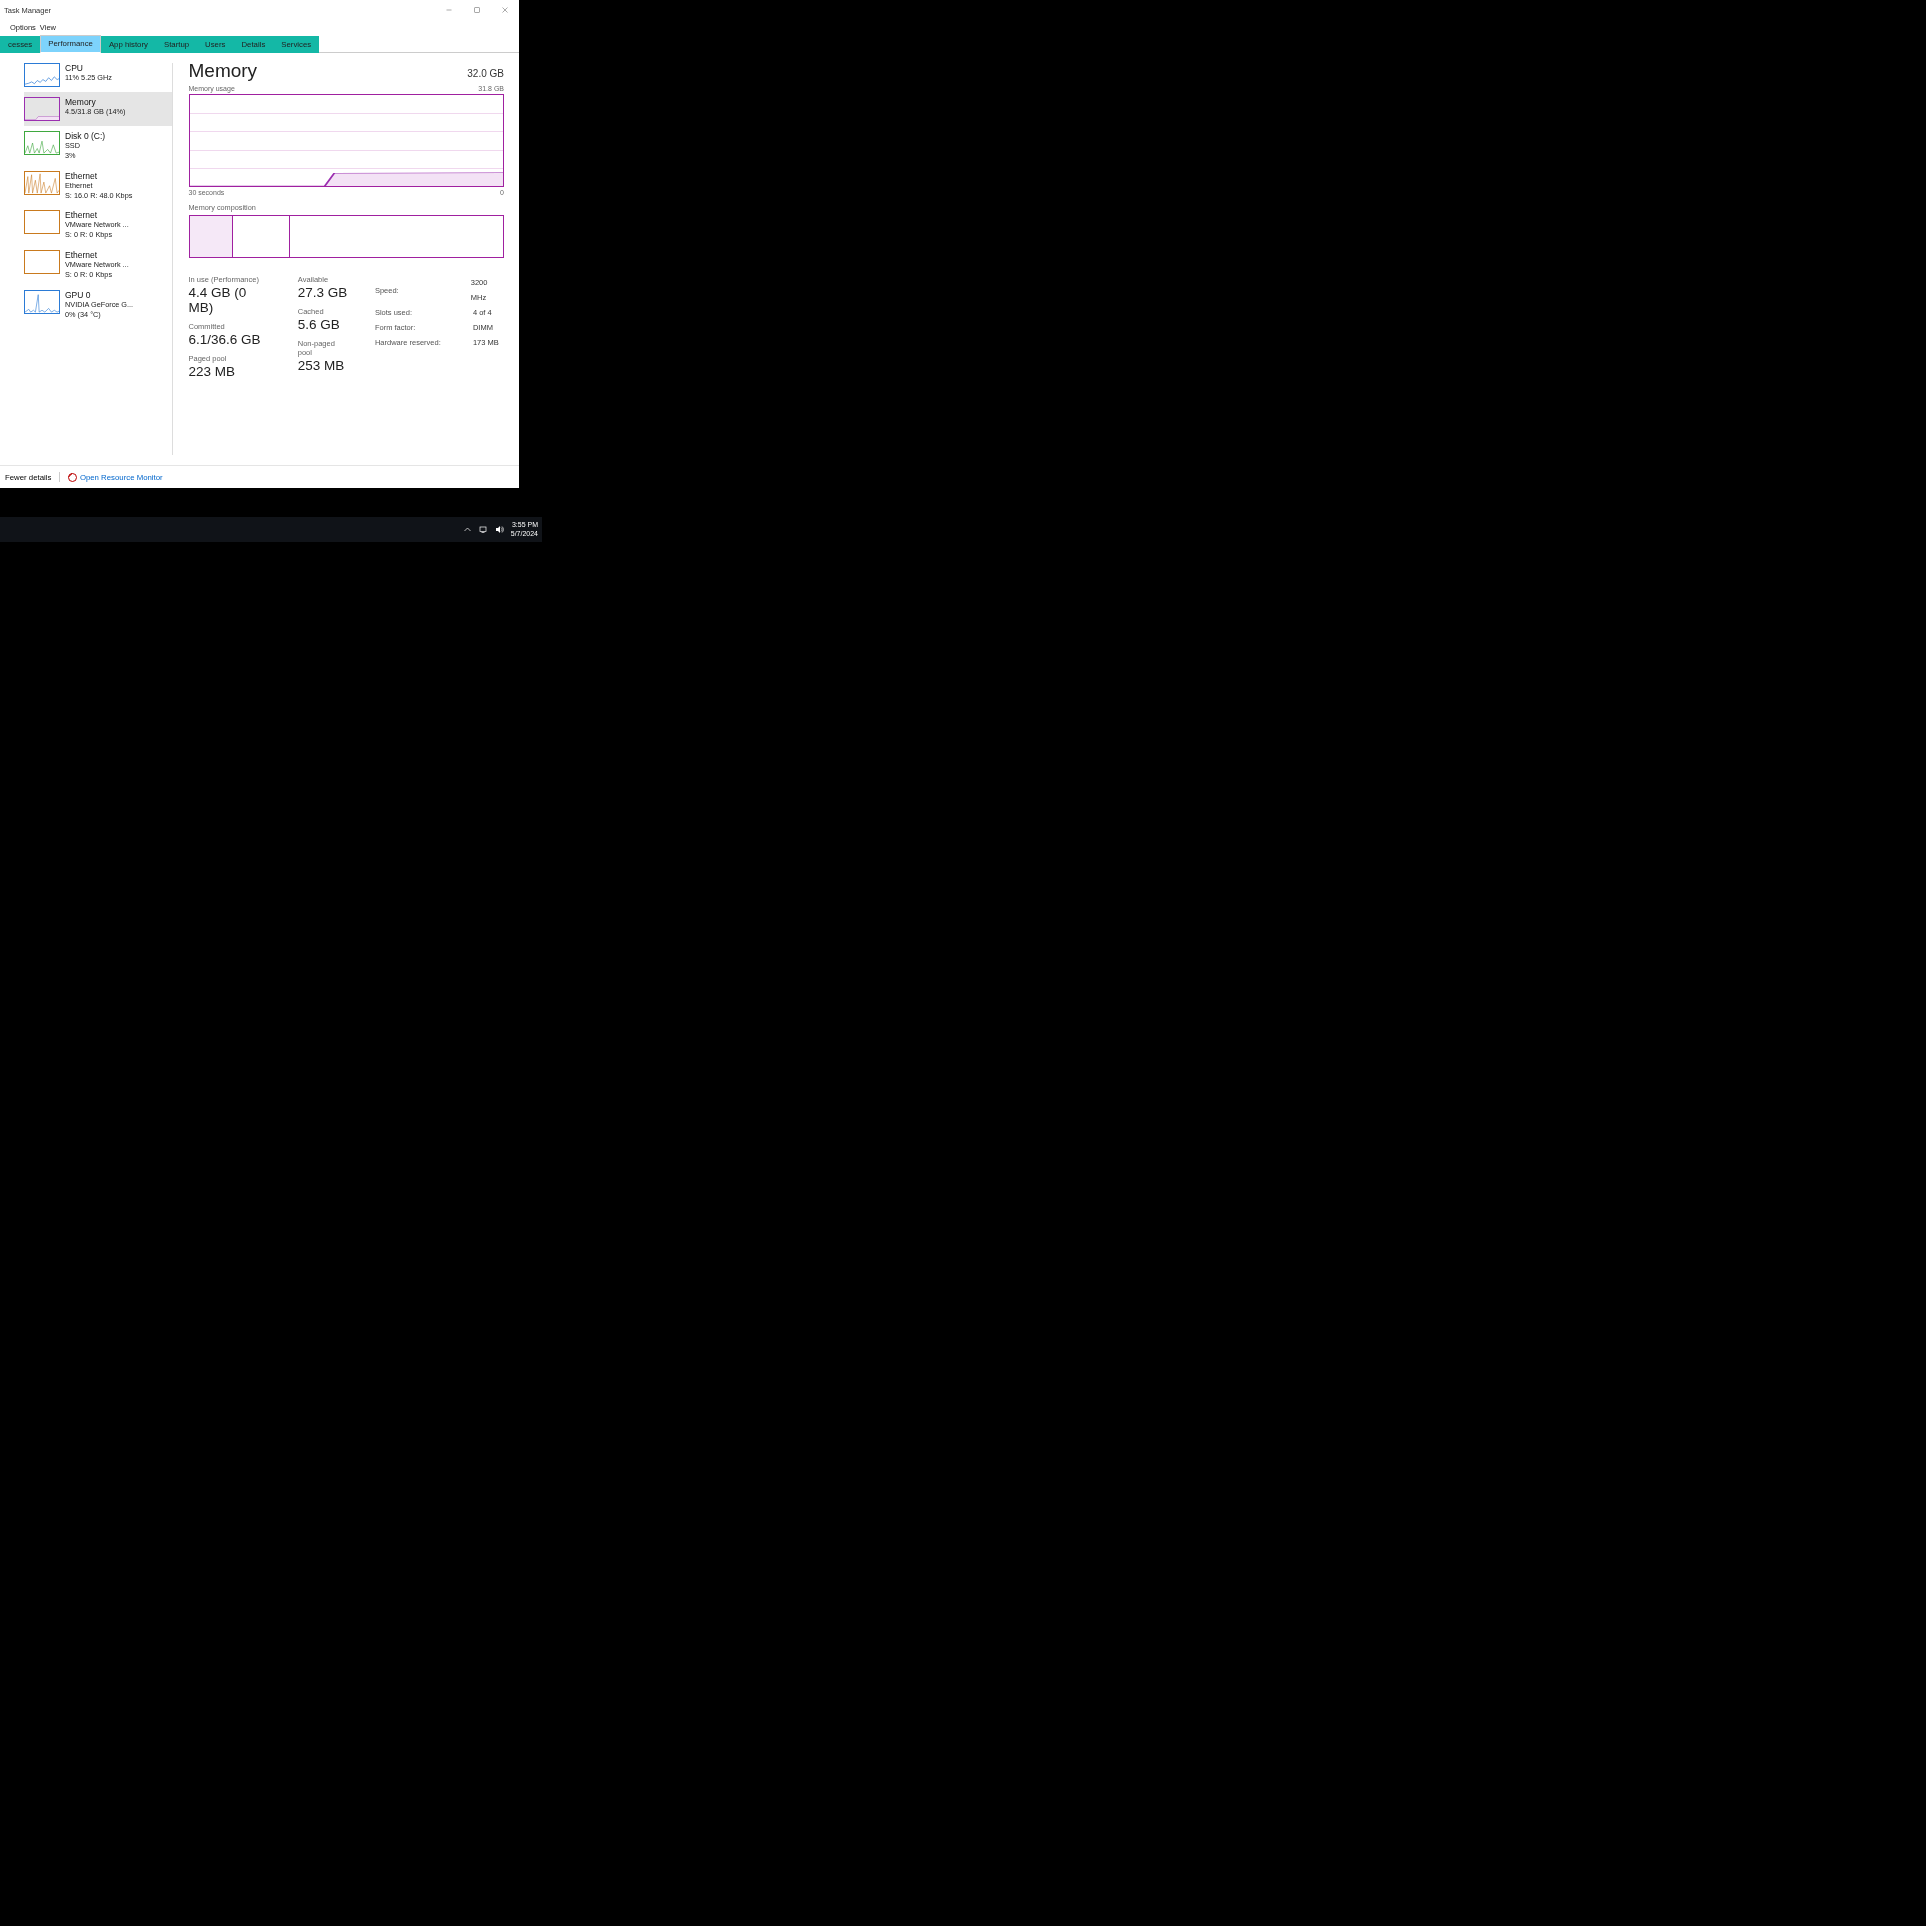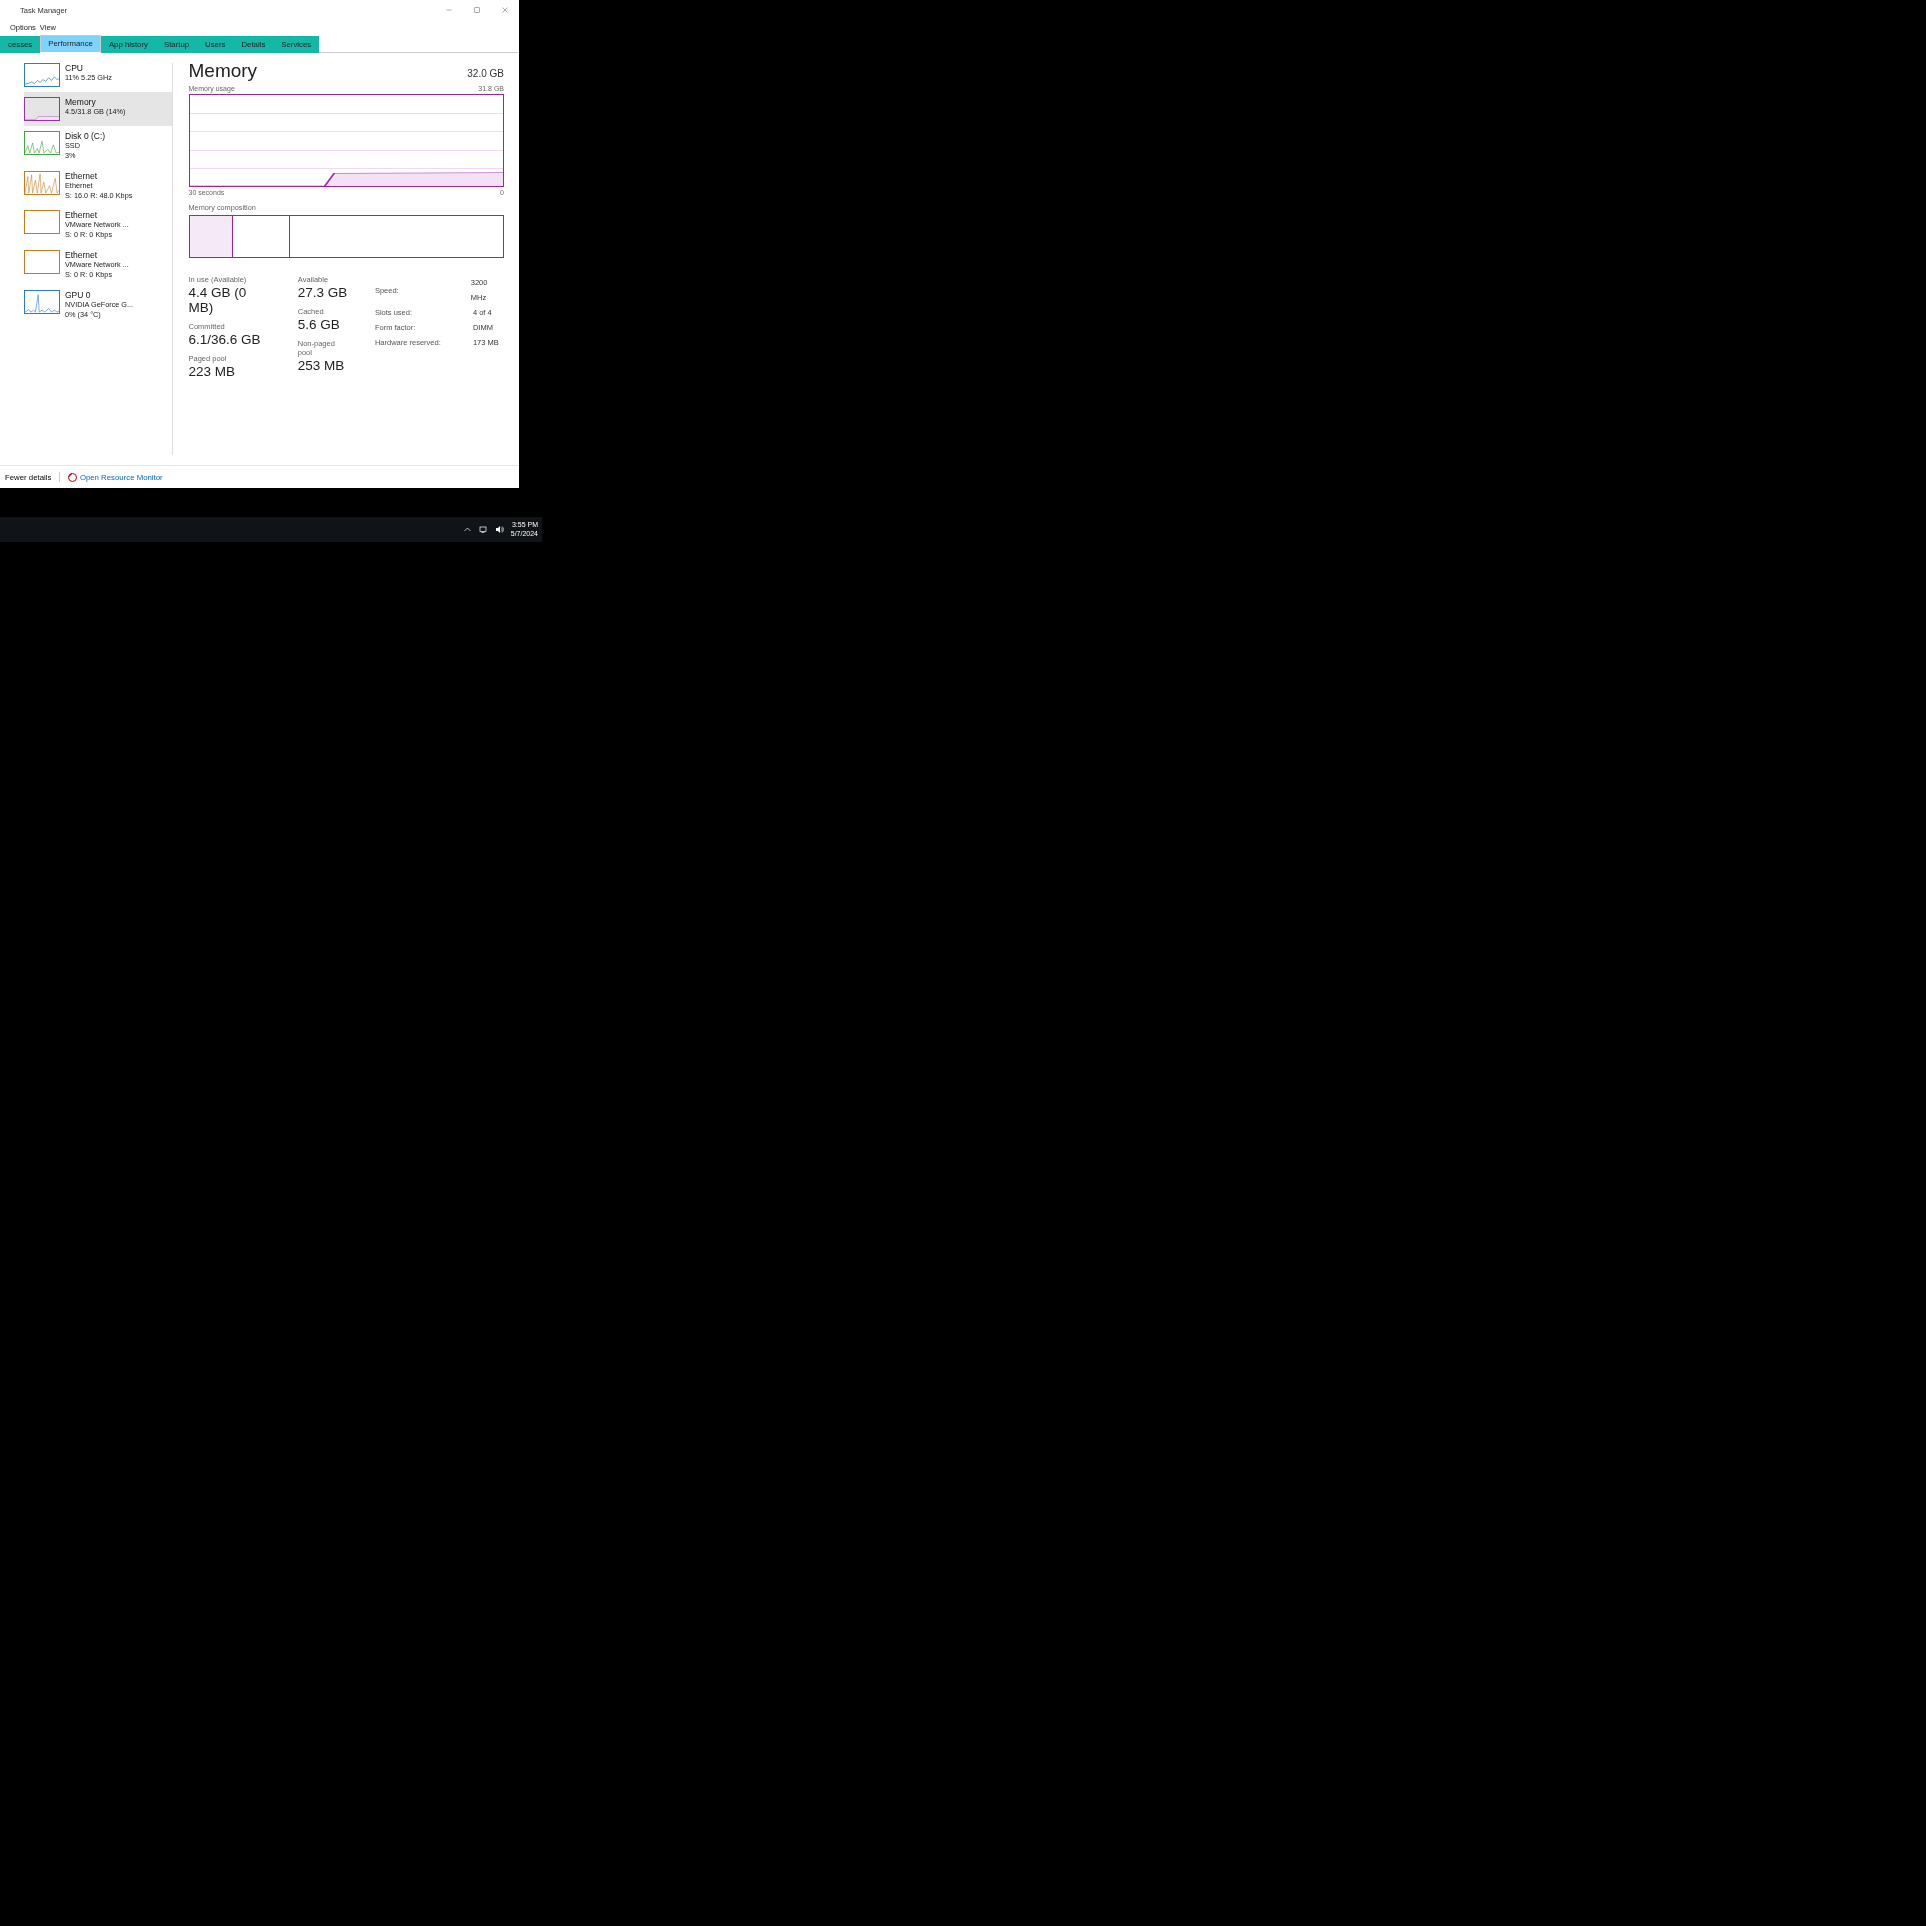--- a/index.html
+++ b/index.html
@@ -18,21 +18,21 @@
     width: 519px;
     height: 488px;
     background: #fff;
     display: flex;
     flex-direction: column;
   }
   .titlebar {
     height: 20px;
     display: flex;
     align-items: center;
-    padding-left: 20px;
+    padding-left: 4px;
     justify-content: flex-end;
   }
   .titlebar .title { font-size: 7.5px; color: #333; }
   .winctrls { margin-left: auto; display: flex; }
   .winctrls div {
     width: 28px; height: 20px;
     display: flex; align-items: center; justify-content: center;
     color: #555; font-size: 7px;
   }
   .winctrls svg { width: 6px; height: 6px; stroke: #555; stroke-width: 1; fill: none; }
@@ -299,21 +299,21 @@
       <div class="comp-lbl">Memory composition</div>
       <div class="comp-bar">
         <div class="comp-seg" style="width:14%;background:#f5e8f7"></div>
         <div class="comp-seg" style="width:18%"></div>
         <div class="comp-seg" style="flex:1;border-right:none"></div>
       </div>
 
       <div class="stats">
         <div class="statcol">
           <div class="stat">
-            <div class="lbl">In use (Available)</div>
+            <div class="lbl">In use (Performance)</div>
             <div class="val">4.4 GB (0 MB)</div>
           </div>
           <div class="stat">
             <div class="lbl">Committed</div>
             <div class="val">6.1/36.6 GB</div>
           </div>
           <div class="stat">
             <div class="lbl">Paged pool</div>
             <div class="val">223 MB</div>
           </div>

